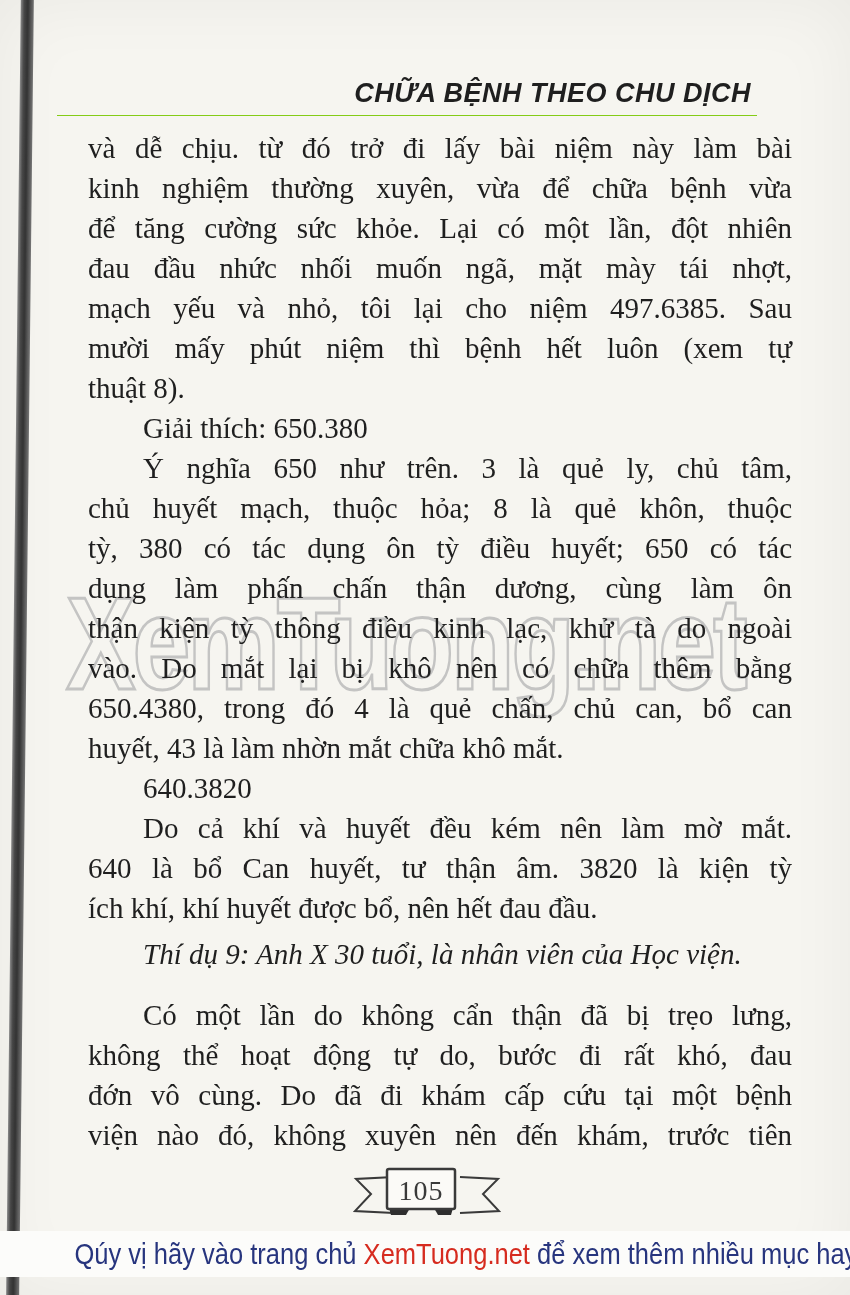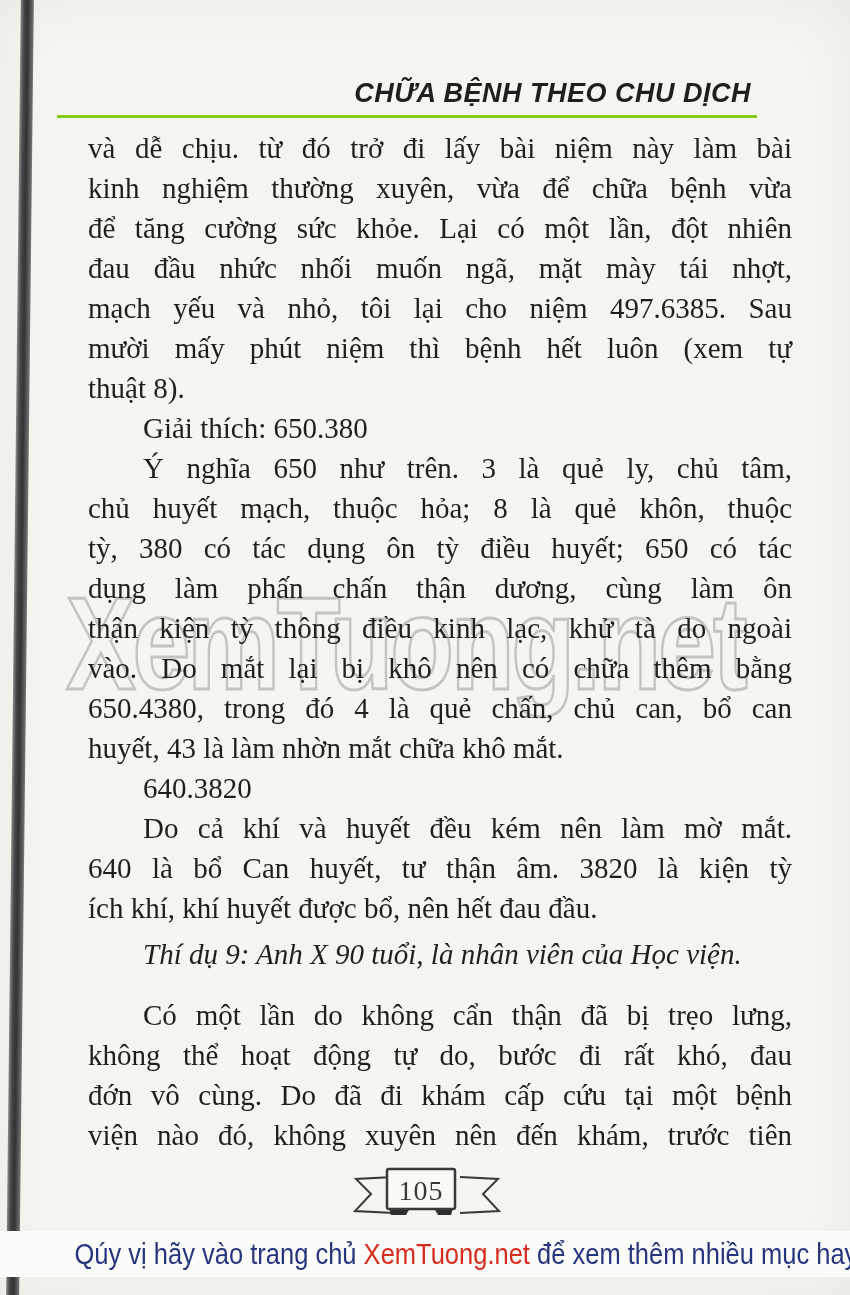--- a/index.html
+++ b/index.html
@@ -13,21 +13,21 @@
     box-shadow:inset 0 0 70px rgba(0,0,0,0.05);}
   
   .spine{
     position:absolute;left:6px;top:-8px;width:13px;height:1315px;
     background:linear-gradient(to right,#8e8e8e 0%,#4a4a4a 25%,#333 55%,#777 100%);
     transform:rotate(0.65deg);transform-origin:bottom left;
     filter:blur(0.4px);
   }
   
   .header{position:absolute;left:57px;top:78px;width:700px;
-    border-bottom:3px solid #84cc16;padding-bottom:6px;text-align:right;}
+    border-bottom:1px solid #84cc16;padding-bottom:6px;text-align:right;}
   .title{
     font-family:"Liberation Sans","DejaVu Sans",sans-serif;
     font-weight:bold;font-style:italic;font-size:27px;letter-spacing:0.5px;
     padding-right:6px;white-space:nowrap;
   }
   
   .watermark{
     position:absolute;left:66px;top:568px;width:784px;z-index:1;
     font-family:"Liberation Sans","DejaVu Sans",sans-serif;
     font-weight:bold;font-size:132px;letter-spacing:-4px;white-space:nowrap;
@@ -88,21 +88,21 @@
     <div class="line justify">tỳ, 380 có tác dụng ôn tỳ điều huyết; 650 có tác</div>
     <div class="line justify">dụng làm phấn chấn thận dương, cùng làm ôn</div>
     <div class="line justify">thận kiện tỳ thông điều kinh lạc, khử tà do ngoài</div>
     <div class="line justify">vào. Do mắt lại bị khô nên có chữa thêm bằng</div>
     <div class="line justify">650.4380, trong đó 4 là quẻ chấn, chủ can, bổ can</div>
     <div class="line">huyết, 43 là làm nhờn mắt chữa khô mắt.</div>
     <div class="line indent"><b>640.3820</b></div>
     <div class="line justify indent">Do cả khí và huyết đều kém nên làm mờ mắt.</div>
     <div class="line justify">640 là bổ Can huyết, tư thận âm. 3820 là kiện tỳ</div>
     <div class="line">ích khí, khí huyết được bổ, nên hết đau đầu.</div>
-    <div class="line indent mt6"><i><b>Thí dụ 9: Anh X 90 tuổi, là nhân viên của Học viện.</b></i></div>
+    <div class="line indent mt6"><i><b>Thí dụ 9: Anh X 30 tuổi, là nhân viên của Học viện.</b></i></div>
     <div class="line justify indent mt8">Có một lần do không cẩn thận đã bị trẹo lưng,</div>
     <div class="line justify">không thể hoạt động tự do, bước đi rất khó, đau</div>
     <div class="line justify">đớn vô cùng. Do đã đi khám cấp cứu tại một bệnh</div>
     <div class="line justify">viện nào đó, không xuyên nên đến khám, trước tiên</div>
   </div>
 
 <svg class="ribbon" width="150" height="60" viewBox="0 0 150 60">
   <path d="M42,13 L4,15 L19,30 L3,47 L42,49" fill="#f6f5f0" stroke="#3a3a3a" stroke-width="2"></path>
   <path d="M108,13 L146,15 L131,30 L147,47 L108,49" fill="#f6f5f0" stroke="#3a3a3a" stroke-width="2"></path>
   <polygon points="37,44 58,44 54,51 39,51" fill="#2e2e2e"></polygon>

